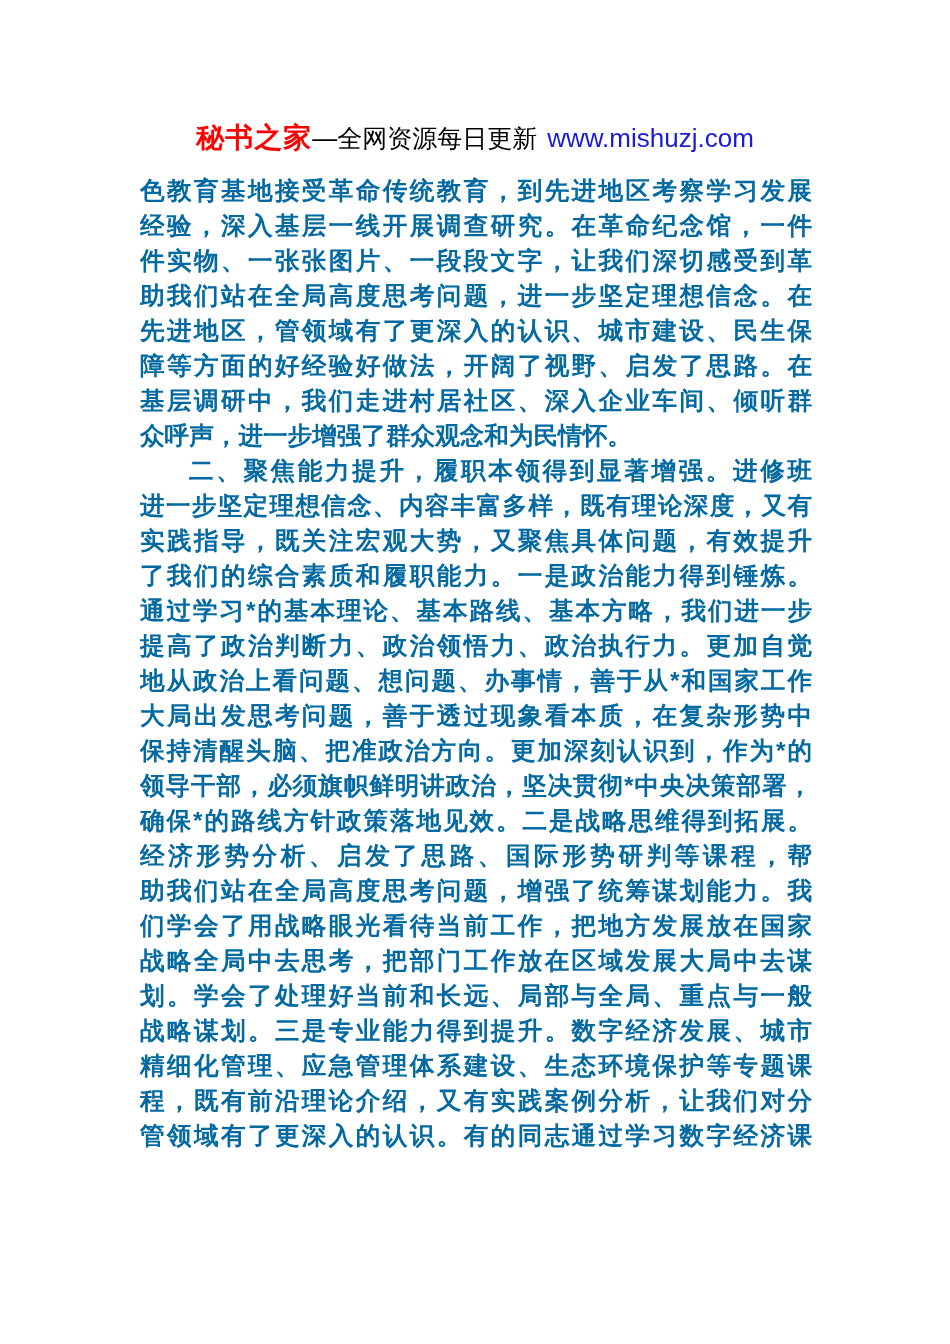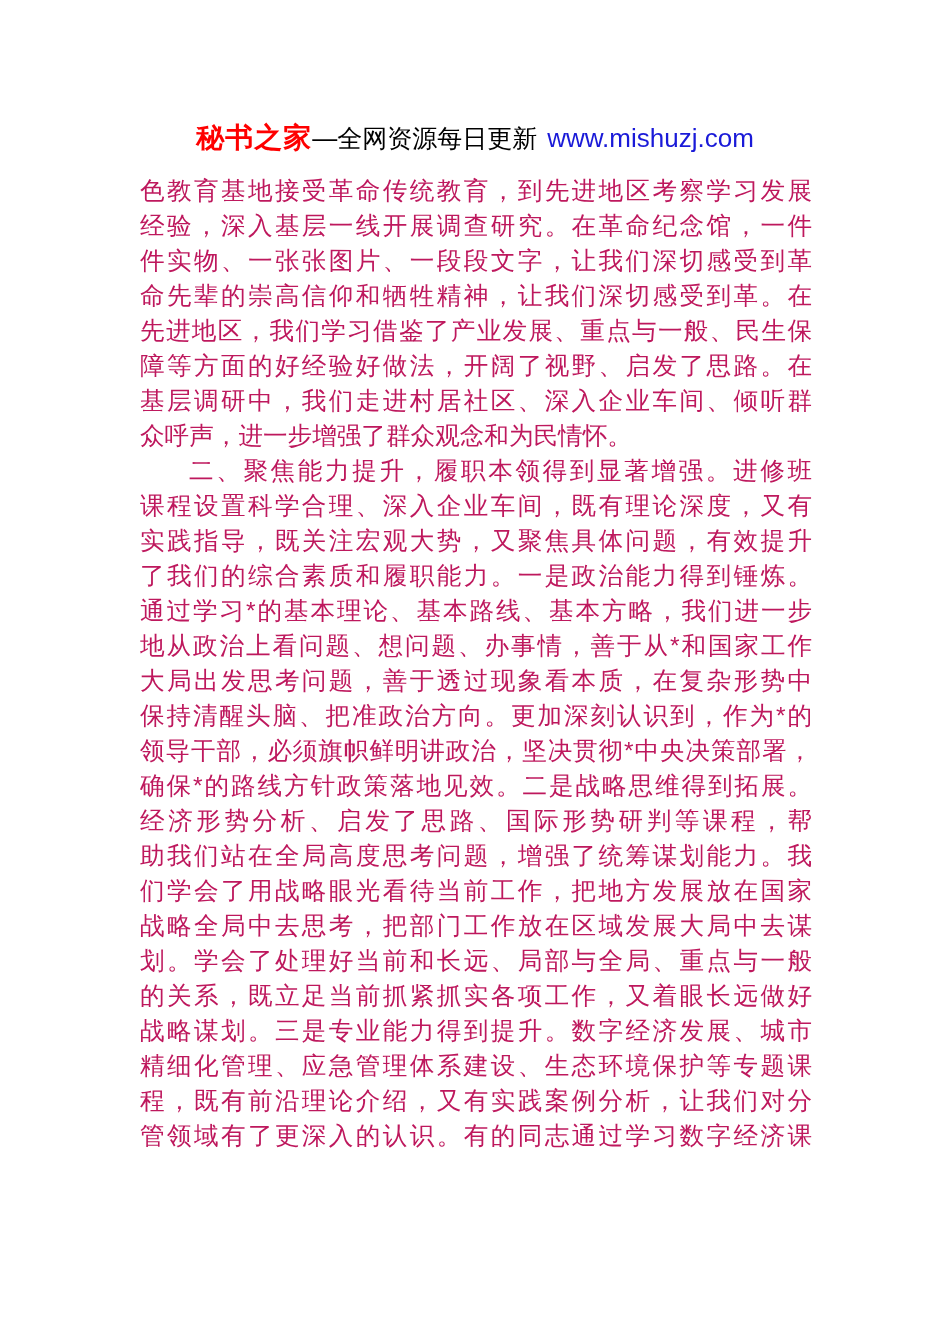--- a/index.html
+++ b/index.html
@@ -61,43 +61,43 @@
     text-align-last: left;
   }
 </style>
 </head>
 <body>
 
 <div class="page">
   <div class="site-header">
     <span class="brand" style="color: rgb(254, 0, 0);">秘书之家</span><span class="tagline" style="color: rgb(0, 0, 0);">—全网资源每日更新</span><span class="url" style="color: rgb(26, 26, 216);">www.mishuzj.com</span>
   </div>
-  <div class="doc-body" id="doc-body" style="color: #be185d;">
+  <div class="doc-body" id="doc-body" style="color: #0369a1; font-weight: bold;">
       <div class="line">色教育基地接受革命传统教育，到先进地区考察学习发展</div>
       <div class="line">经验，深入基层一线开展调查研究。在革命纪念馆，一件</div>
       <div class="line">件实物、一张张图片、一段段文字，让我们深切感受到革</div>
-      <div class="line">命先辈的崇高信仰和牺牲精神，让我们深切感受到革。在</div>
-      <div class="line">先进地区，我们学习借鉴了产业发展、重点与一般、民生保</div>
+      <div class="line">助我们站在全局高度思考问题，进一步坚定理想信念。在</div>
+      <div class="line">先进地区，管领域有了更深入的认识、城市建设、民生保</div>
       <div class="line">障等方面的好经验好做法，开阔了视野、启发了思路。在</div>
       <div class="line">基层调研中，我们走进村居社区、深入企业车间、倾听群</div>
       <div class="line para-end">众呼声，进一步增强了群众观念和为民情怀。</div>
       <div class="line indent">二、聚焦能力提升，履职本领得到显著增强。进修班</div>
-      <div class="line">课程设置科学合理、深入企业车间，既有理论深度，又有</div>
+      <div class="line">进一步坚定理想信念、内容丰富多样，既有理论深度，又有</div>
       <div class="line">实践指导，既关注宏观大势，又聚焦具体问题，有效提升</div>
       <div class="line">了我们的综合素质和履职能力。一是政治能力得到锤炼。</div>
       <div class="line">通过学习*的基本理论、基本路线、基本方略，我们进一步</div>
+      <div class="line">提高了政治判断力、政治领悟力、政治执行力。更加自觉</div>
       <div class="line">地从政治上看问题、想问题、办事情，善于从*和国家工作</div>
       <div class="line">大局出发思考问题，善于透过现象看本质，在复杂形势中</div>
       <div class="line">保持清醒头脑、把准政治方向。更加深刻认识到，作为*的</div>
       <div class="line">领导干部，必须旗帜鲜明讲政治，坚决贯彻*中央决策部署，</div>
       <div class="line">确保*的路线方针政策落地见效。二是战略思维得到拓展。</div>
       <div class="line">经济形势分析、启发了思路、国际形势研判等课程，帮</div>
       <div class="line">助我们站在全局高度思考问题，增强了统筹谋划能力。我</div>
       <div class="line">们学会了用战略眼光看待当前工作，把地方发展放在国家</div>
       <div class="line">战略全局中去思考，把部门工作放在区域发展大局中去谋</div>
       <div class="line">划。学会了处理好当前和长远、局部与全局、重点与一般</div>
-      <div class="line">的关系，既立足当前抓紧抓实各项工作，又着眼长远做好</div>
       <div class="line">战略谋划。三是专业能力得到提升。数字经济发展、城市</div>
       <div class="line">精细化管理、应急管理体系建设、生态环境保护等专题课</div>
       <div class="line">程，既有前沿理论介绍，又有实践案例分析，让我们对分</div>
       <div class="line">管领域有了更深入的认识。有的同志通过学习数字经济课</div>
     </div>
 </div>
 
 </body></html>

